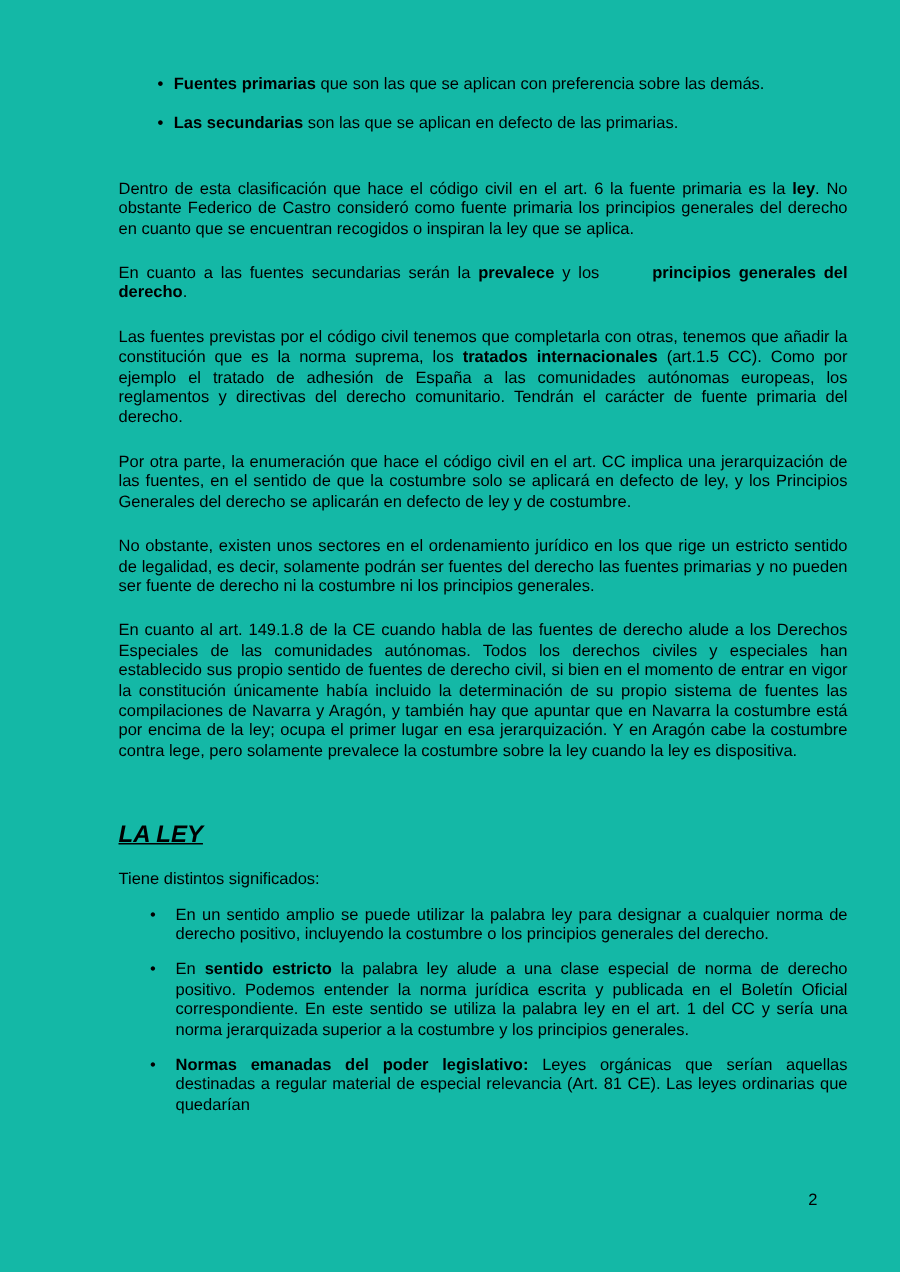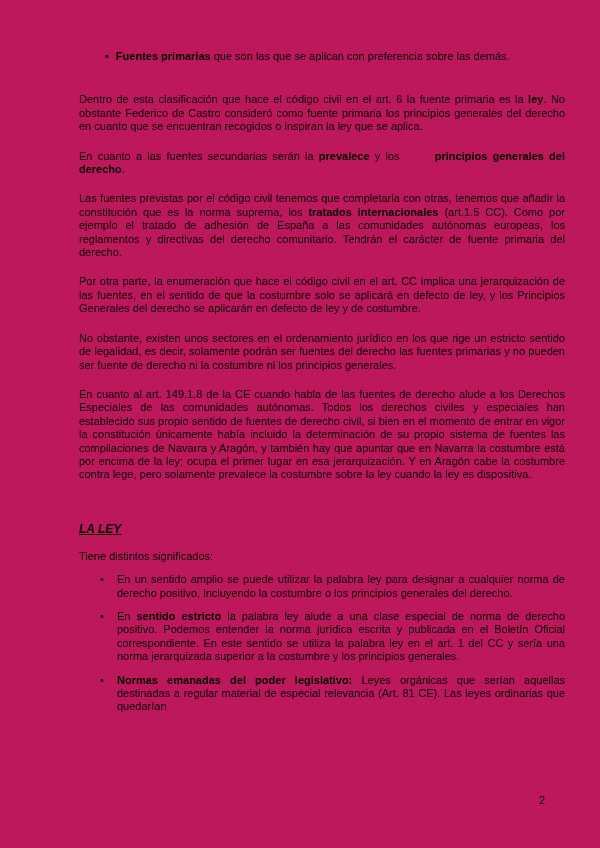--- a/index.html
+++ b/index.html
@@ -5,21 +5,21 @@
   * { margin: 0; padding: 0; box-sizing: border-box; }
   html, body { background: #ffffff; }
   body {
     width: 600px; height: 848px;
     font-family: "Liberation Sans", "DejaVu Sans", sans-serif;
     color: #000000;
   }
   .page {
     position: relative;
     width: 600px; height: 848px;
-    background: #be185d;
+    background: #14b8a6;
     padding: 50px 35px 0 79px;
     overflow: hidden;
   }
   .para {
     font-size: 11px;
     line-height: 1.22;
     text-align: justify;
     margin-bottom: 16px;
   }
   
@@ -37,21 +37,21 @@
     margin-bottom: 10px;
   }
   .bullet-hang .marker {
     flex: 0 0 17px;
     font-size: 11px;
     line-height: 1.22;
   }
   .bullet-hang .para { flex: 1; margin-bottom: 0; }
   .extra-top { margin-top: 14px; }
   .heading {
-    font-size: 12px;
+    font-size: 16px;
     font-weight: bold;
     font-style: italic;
     text-decoration: underline;
     margin: 40px 0 14px 0;
   }
   .sig-intro { margin-bottom: 10px; }
   .clases-intro { margin-top: 12px; margin-bottom: 10px; }
   .page-number {
     position: absolute;
     top: 794px;
@@ -59,20 +59,21 @@
     font-size: 11px;
   }
 </style>
 </head>
 <body>
 
 <div class="page">
 
   <div class="intro-list">
     <p class="para bullet-top"><span class="marker">•</span><span><span style="font-weight: bold;">Fuentes primarias</span><span> que son las que se aplican con preferencia sobre las demás.</span></span></p>
+    <p class="para bullet-top"><span class="marker">•</span><span><span style="font-weight: bold;">Las secundarias</span><span> son las que se aplican en defecto de las primarias.</span></span></p>
   </div>
 
   <div>
     <p class="para"><span>Dentro de esta clasificación que hace el código civil en el art. 6 la fuente primaria es la </span><span style="font-weight: bold;">ley</span><span>. No obstante Federico de Castro consideró como fuente primaria los principios generales del derecho en cuanto que se encuentran recogidos o inspiran la ley que se aplica.</span></p>
     <p class="para"><span>En cuanto a las fuentes secundarias serán la </span><span style="font-weight: bold;">prevalece</span><span> y los </span><span style="font-weight: bold; padding-left: 30px;">principios generales del derecho</span><span>.</span></p>
     <p class="para"><span>Las fuentes previstas por el código civil tenemos que completarla con otras, tenemos que añadir la constitución que es la norma suprema, los </span><span style="font-weight: bold;">tratados internacionales</span><span> (art.1.5 CC). Como por ejemplo el tratado de adhesión de España a las comunidades autónomas europeas, los reglamentos y directivas del derecho comunitario. Tendrán el carácter de fuente primaria del derecho.</span></p>
     <p class="para extra-top"><span>Por otra parte, la enumeración que hace el código civil en el art. CC implica una jerarquización de las fuentes, en el sentido de que la costumbre solo se aplicará en defecto de ley, y los Principios Generales del derecho se aplicarán en defecto de ley y de costumbre.</span></p>
     <p class="para"><span>No obstante, existen unos sectores en el ordenamiento jurídico en los que rige un estricto sentido de legalidad, es decir, solamente podrán ser fuentes del derecho las fuentes primarias y no pueden ser fuente de derecho ni la costumbre ni los principios generales.</span></p>
     <p class="para"><span>En cuanto al art. 149.1.8 de la CE cuando habla de las fuentes de derecho alude a los Derechos Especiales de las comunidades autónomas. Todos los derechos civiles y especiales han establecido sus propio sentido de fuentes de derecho civil, si bien en el momento de entrar en vigor la constitución únicamente había incluido la determinación de su propio sistema de fuentes las compilaciones de Navarra y Aragón, y también hay que apuntar que en Navarra la costumbre está por encima de la ley; ocupa el primer lugar en esa jerarquización. Y en Aragón cabe la costumbre contra lege, pero solamente prevalece la costumbre sobre la ley cuando la ley es dispositiva.</span></p>
   </div>

